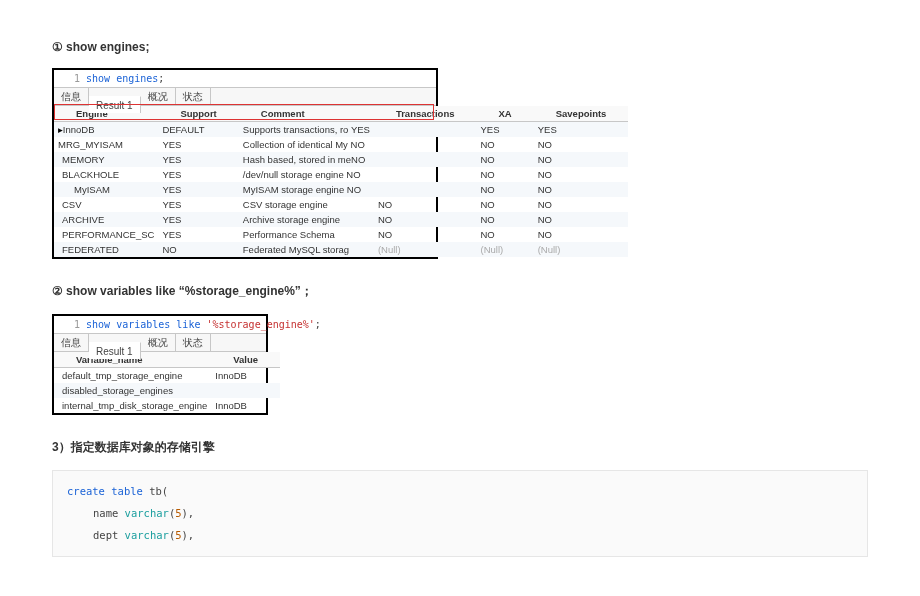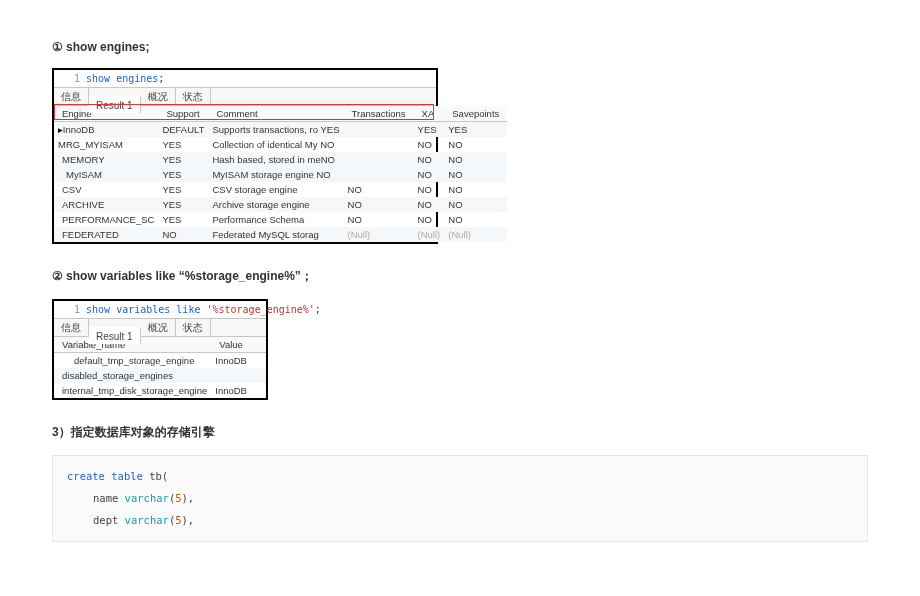--- a/index.html
+++ b/index.html
@@ -59,22 +59,22 @@
     position: relative;
     top: 8px;
   }
   table {
     border-collapse: collapse;
     width: 100%;
     font-size: 9.5px;
   }
   th {
     text-align: left;
-    font-weight: normal;
-    padding: 2px 8px;
+    font-weight: bold;
+    padding: 2px 22px;
     border-bottom: 1px solid #c7c7c7;
     background: #f9f9f9;
     color:#333;
     white-space: nowrap;
   }
   td {
     padding: 2px 4px;
     white-space: nowrap;
     color:#333;
   }
@@ -160,22 +160,30 @@
               <td>NO</td>
             </tr>
         <tr class="zebra">
               <td style="padding-left:8px">MEMORY</td>
               <td>YES</td>
               <td><span>Hash based, stored in me</span><span>NO</span></td>
               <td></td>
               <td>NO</td>
               <td>NO</td>
             </tr>
-        <tr class="zebra">
-              <td style="padding-left:12px">MyISAM</td>
+        <tr>
+              <td style="padding-left:8px">BLACKHOLE</td>
+              <td>YES</td>
+              <td><span>/dev/null storage engine</span> <span>NO</span></td>
+              <td></td>
+              <td>NO</td>
+              <td>NO</td>
+            </tr>
+        <tr class="zebra">
+              <td style="padding-left:20px">MyISAM</td>
               <td>YES</td>
               <td><span>MyISAM storage engine</span> <span>NO</span></td>
               <td></td>
               <td>NO</td>
               <td>NO</td>
             </tr>
         <tr>
               <td style="padding-left:8px">CSV</td>
               <td>YES</td>
               <td><span>CSV storage engine</span></td>
@@ -234,21 +242,21 @@
           <col style="width:60px">
         </colgroup>
       <thead>
           <tr>
         <th>Variable_name</th>
             <th>Value</th>
       </tr>
         </thead>
       <tbody>
         <tr>
-            <td style="padding-left:20px">default_tmp_storage_engine</td>
+            <td style="padding-left:8px">default_tmp_storage_engine</td>
             <td>InnoDB</td>
           </tr>
         <tr class="zebra">
             <td style="padding-left:8px">disabled_storage_engines</td>
             <td></td>
           </tr>
         <tr>
             <td style="padding-left:8px">internal_tmp_disk_storage_engine</td>
             <td>InnoDB</td>
           </tr>

